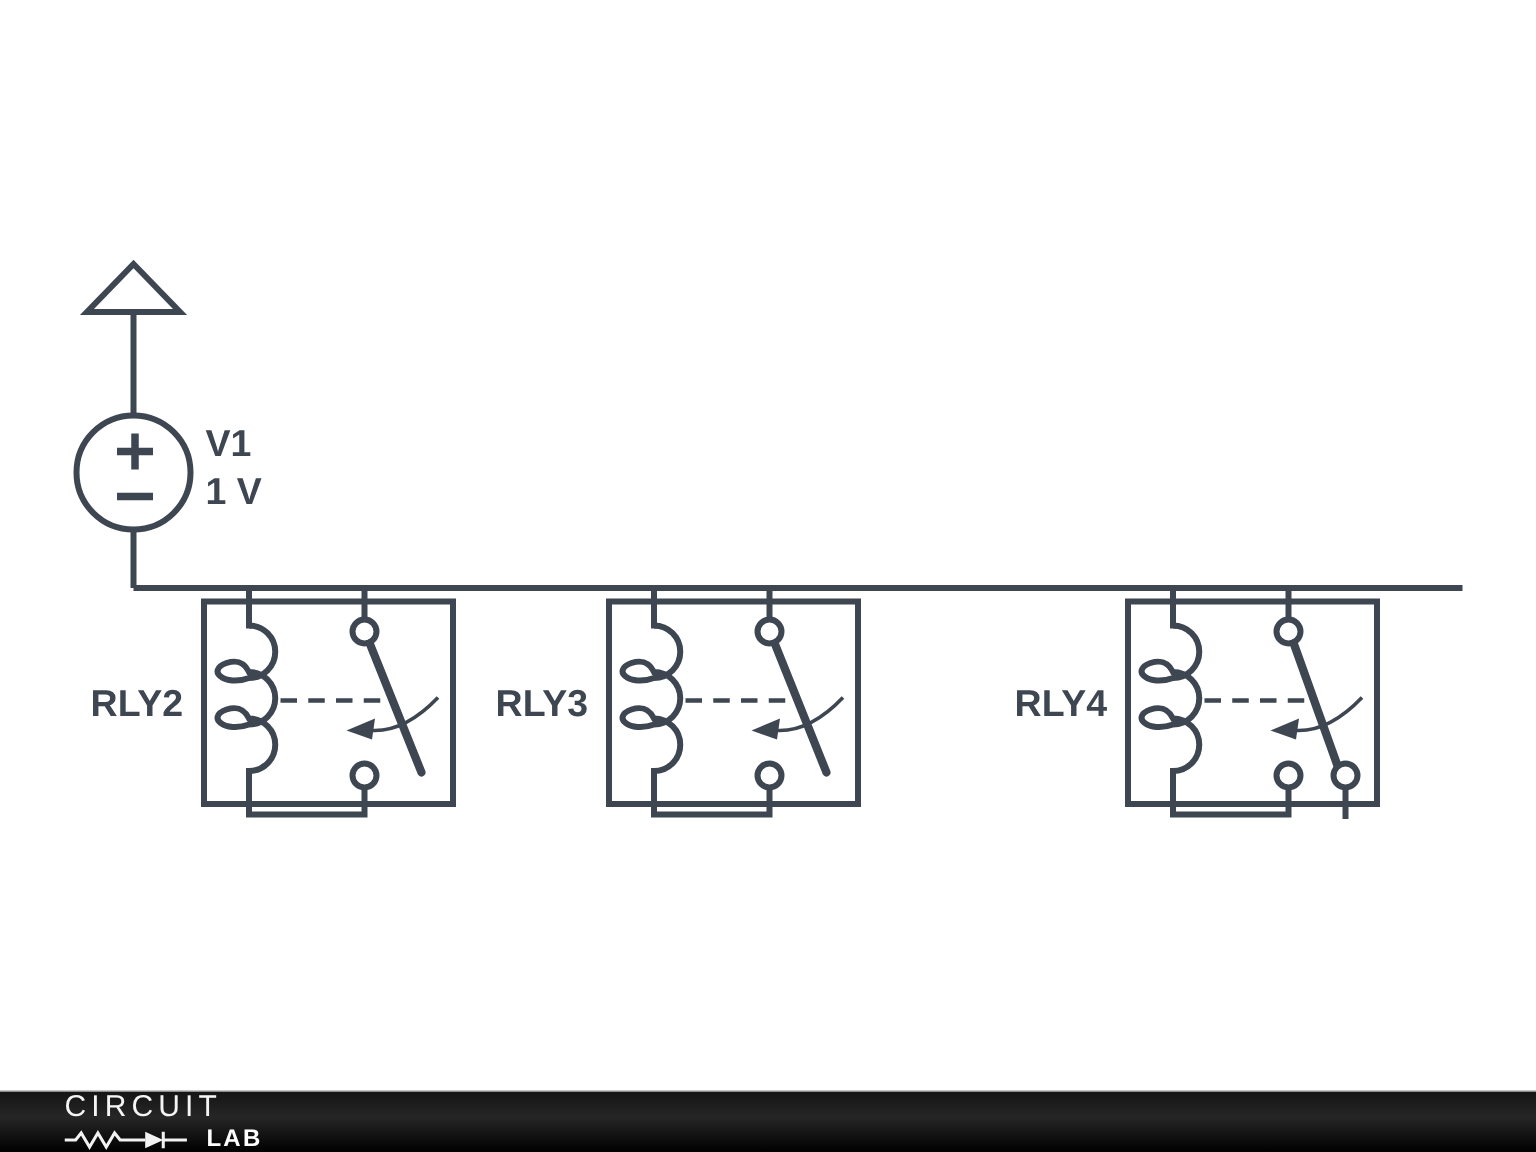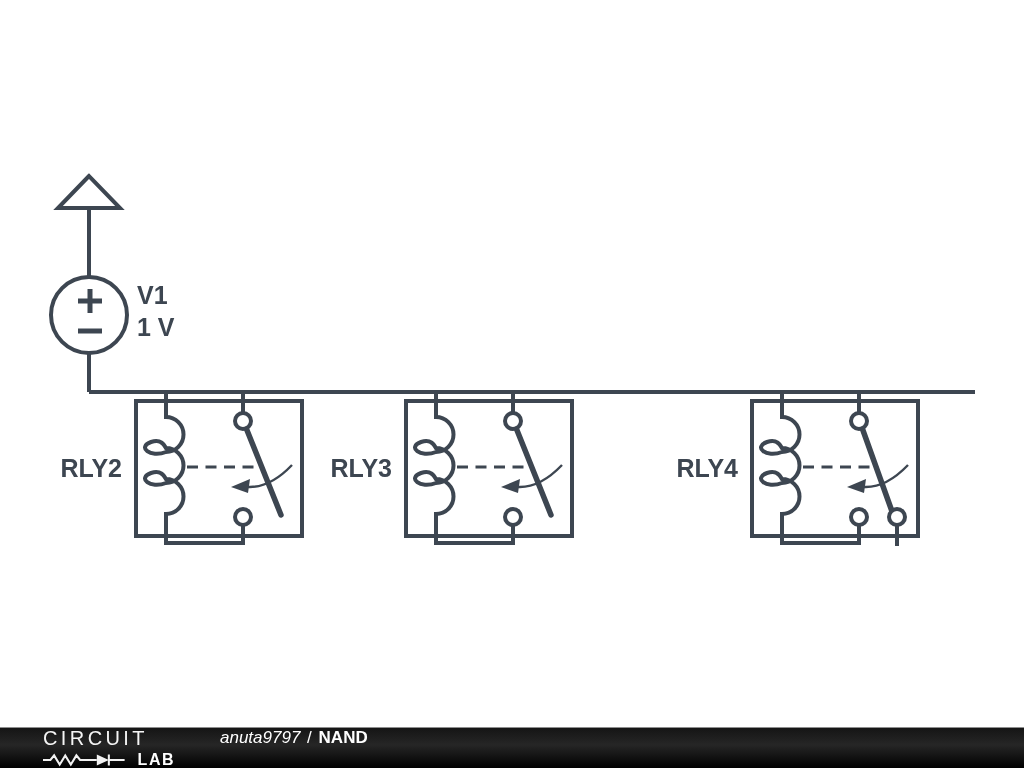--- a/index.html
+++ b/index.html
@@ -114,21 +114,16 @@
       <div class="logo-bottom">
         <svg width="88" height="16" viewBox="0 0 88 16">
           <path d="M0 8 H8 L12 3 L18 13 L24 3 L30 13 L36 3 L40 8 H58" fill="none" stroke="#f2f2f2" stroke-width="2.2"></path>
           <polygon points="58,2 58,14 71,8" fill="#f2f2f2"></polygon>
           <path d="M71 2 V14 M71 8 H88" fill="none" stroke="#f2f2f2" stroke-width="2.2"></path>
         </svg>
         <span class="logo-lab">LAB</span>
       </div>
     </div>
     <div class="share-text">
-      <div class="share-line1">
-        <span class="author">anuta9797</span>
-        <span class="sep">/</span>
-        <span class="ctitle">NAND</span>
-      </div>
     </div>
   </div>
 
 </div>
 
 </body></html>

